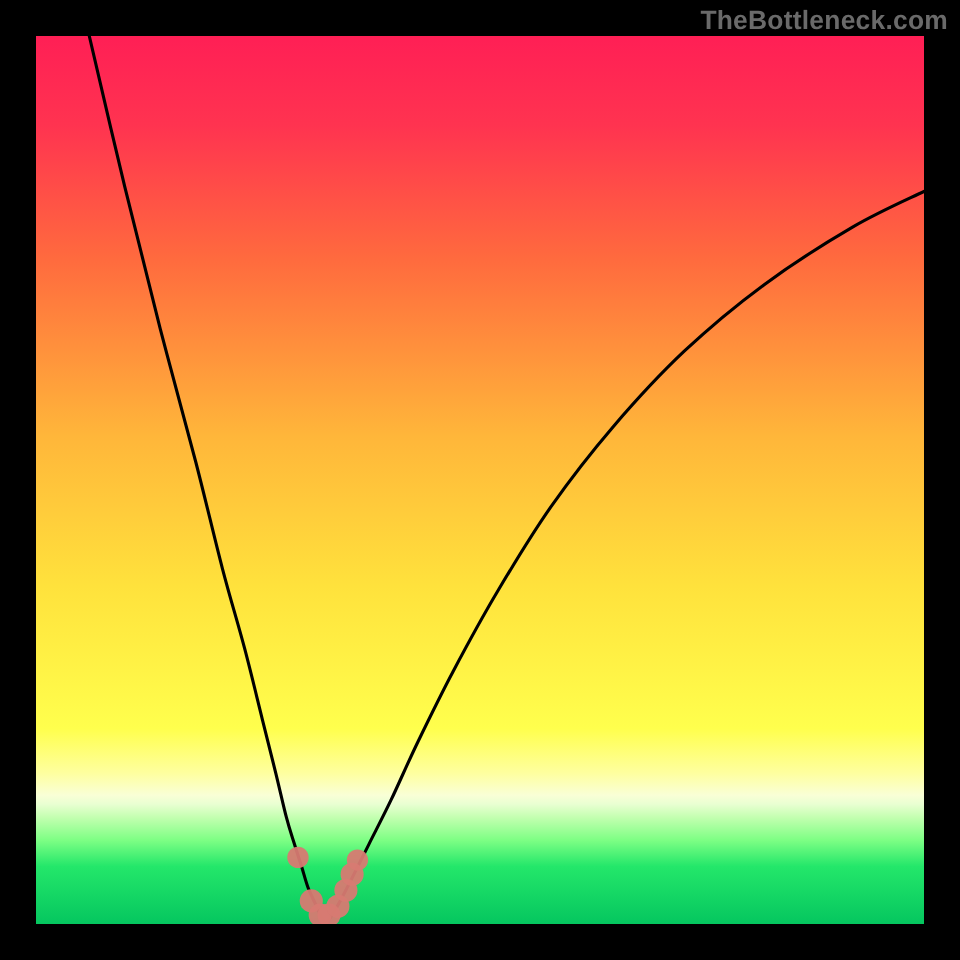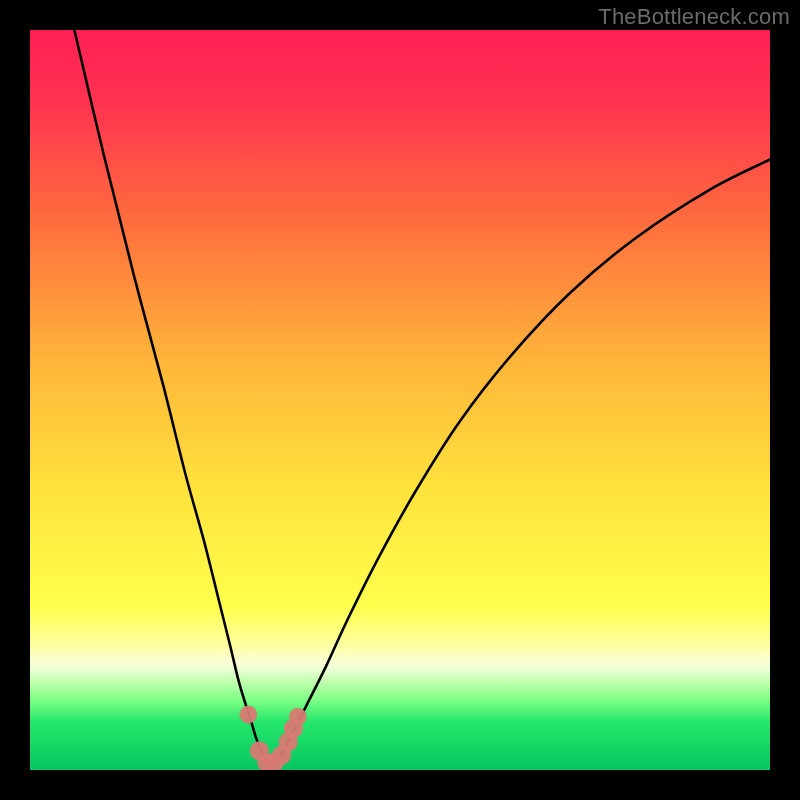--- a/index.html
+++ b/index.html
@@ -11,20 +11,21 @@
     overflow: hidden;
     font-family: Arial, Helvetica, sans-serif;
   }
   .frame {
     position: absolute;
     left: 0;
     top: 0;
     width: 800px;
     height: 584px;
     background: #000;
+    font-weight: bold;
   }
   .watermark {
     position: absolute;
     top: 4px;
     right: 10px;
     color: #6a6a6a;
     font-size: 22px;
     letter-spacing: 0.2px;
     user-select: none;
   }

